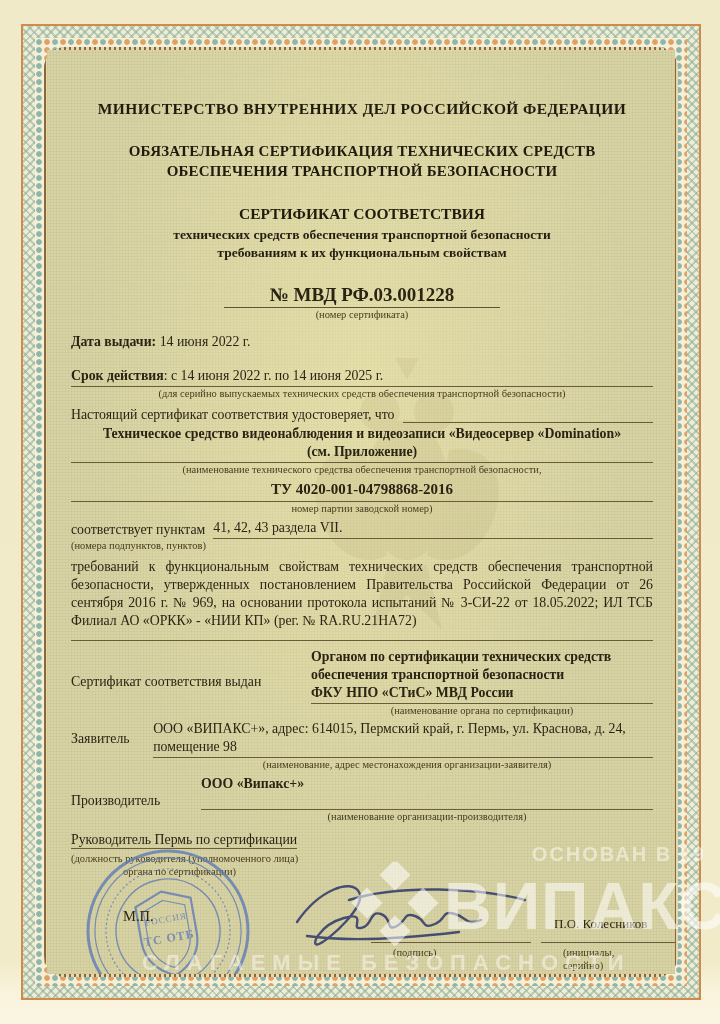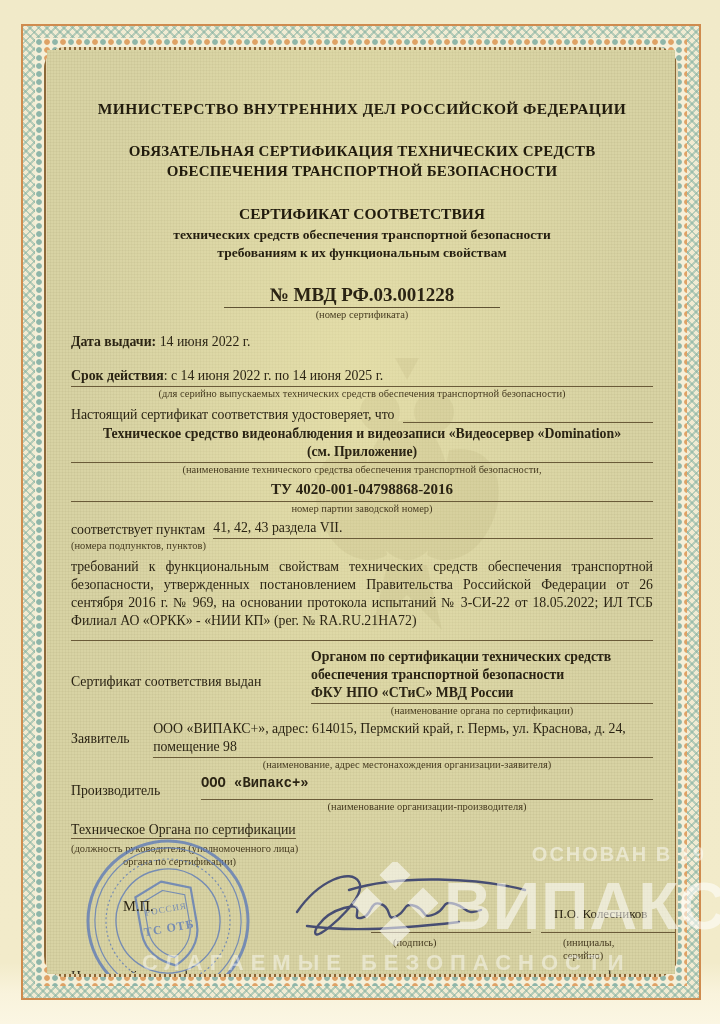--- a/index.html
+++ b/index.html
@@ -155,26 +155,26 @@
           </div>
 
           <div class="row" style="margin-top:3px;">
             <div class="bt" style="width:92px;align-self:center;">Заявитель</div>
             <div class="grow bt uline" style="padding-bottom:1px;">ООО «ВИПАКС+», адрес: 614015, Пермский край, г. Пермь, ул. Краснова, д. 24, помещение 98</div>
           </div>
           <div class="tc cap" style="padding-left:90px;">(наименование, адрес местонахождения организации-заявителя)</div>
 
           <div class="row" style="margin-top:4px;">
             <div class="bt" style="width:130px;">Производитель</div>
-            <div class="grow bt b uline" style="padding-bottom:6px;font-family:Liberation Mono, monospace;">ООО «Випакс+»</div>
+            <div class="grow bt b uline" style="padding-bottom:16px;">ООО «Випакс+»</div>
           </div>
           <div class="tc cap" style="padding-left:130px;">(наименование организации-производителя)</div>
 
           <div style="margin-top:7px;">
-            <span class="bt uline" style="padding-bottom:1px;">Техническое Органа по сертификации</span>
+            <span class="bt uline" style="padding-bottom:1px;">Руководитель Пермь по сертификации</span>
           </div>
           <div class="cap" style="margin-top:3px;">(должность руководителя (уполномоченного лица)</div>
           <div class="cap" style="padding-left:52px;">органа по сертификации)</div>
 
           <div class="sig-zone">
             <svg class="stamp" width="170" height="170" viewBox="0 0 170 170">
               <g fill="none" stroke="#5f7cb8" transform="rotate(-10 85 85)">
                 <circle cx="85" cy="85" r="80" stroke-width="3"></circle>
                 <circle cx="85" cy="85" r="73" stroke-width="1.2"></circle>
                 <circle cx="85" cy="85" r="62" stroke-width="1.2" stroke-dasharray="2 2.5"></circle>

